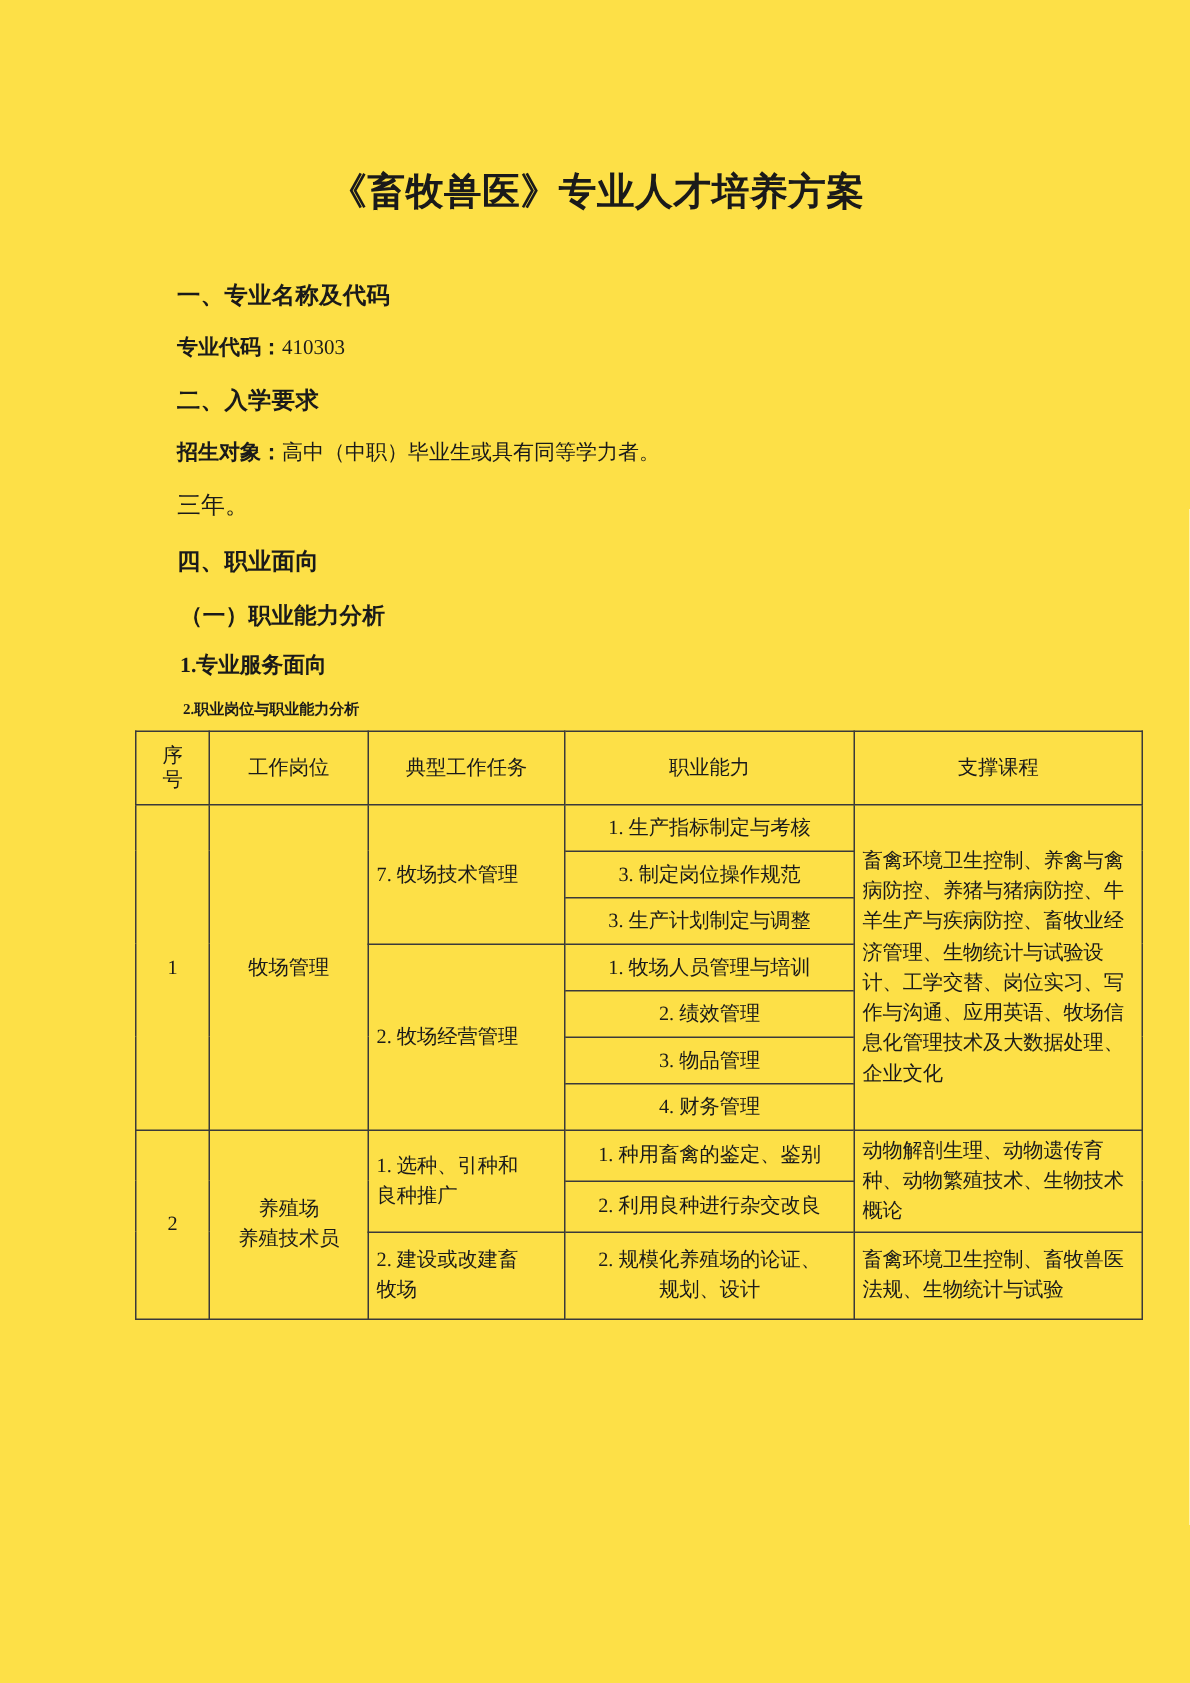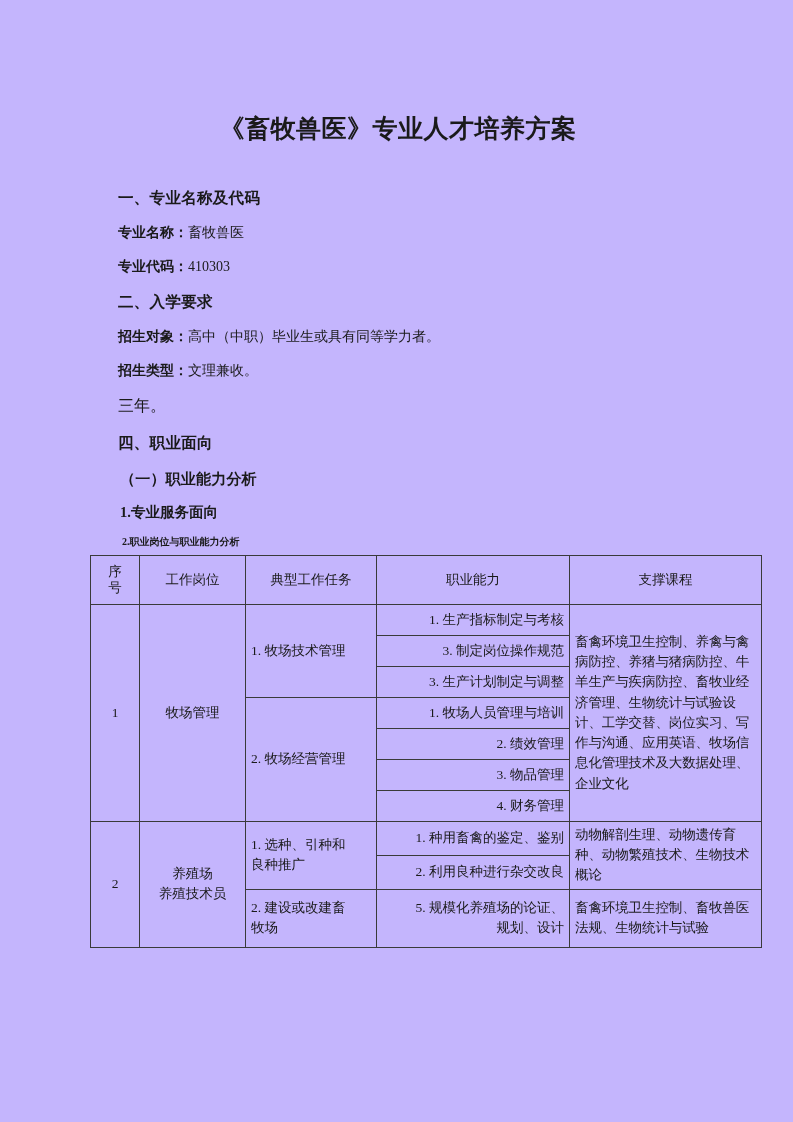--- a/index.html
+++ b/index.html
@@ -13,21 +13,21 @@
     position: relative;
     font-family: "Liberation Serif", "DejaVu Serif", serif;
     color: #1a1a1a;
     overflow: hidden;
   }
   .page {
     position: absolute;
     left: 0; top: 0;
     width: 793px;
     height: 1122px;
-    background: #c4b5fd;
+    background: #fde047;
   }
   .content {
     position: absolute;
     left: 88px;
     top: 112px;
     width: 620px;
   }
 
   
   .doc-title {
@@ -124,21 +124,21 @@
     vertical-align: middle;
     font-family: "Liberation Serif", "DejaVu Serif", serif;
   }
   table.job-table th {
     text-align: center;
     height: 42px;
   }
   .c-seq   { width: 38px;  text-align: center; }
   .c-post  { width: 95px;  text-align: center; }
   .c-task  { width: 120px; text-align: left; padding-left: 10px; }
-  .c-abil  { width: 182px; text-align: right; padding-left: 12px; }
+  .c-abil  { width: 182px; text-align: center; padding-left: 12px; }
   .c-course{ width: 181px; text-align: left; padding-left: 10px; }
 
   .th-seq-inner {
     line-height: 1.2;
     font-size: 13.5px;
   }
   .row-sub { height: 31px; }
   .cell-multiline { line-height: 1.55; }
   .course-cell {
     line-height: 1.62;
@@ -155,37 +155,31 @@
 </head>
 <body>
 
 <div class="page">
   <div class="content">
 
     <h1 class="doc-title">《畜牧兽医》专业人才培养方案</h1>
 
     <div class="h1">一、专业名称及代码</div>
 
-    <div class="field">
-      <span class="lbl">专业名称：</span><span class="val">畜牧兽医</span>
-    </div>
 
     <div class="field">
       <span class="lbl">专业代码：</span><span class="val">410303</span>
     </div>
 
     <div class="h1">二、入学要求</div>
 
     <div class="field">
       <span class="lbl">招生对象：</span><span class="val">高中（中职）毕业生或具有同等学力者。</span>
     </div>
 
-    <div class="field">
-      <span class="lbl">招生类型：</span><span class="val">文理兼收。</span>
-    </div>
 
 
     <div class="plain">三年。</div>
 
     <div class="h1">四、职业面向</div>
 
     <div class="h2">（一）职业能力分析</div>
 
     <div class="h3">1.专业服务面向</div>
 
@@ -204,21 +198,21 @@
             <th class="c-task" style="text-align:center">典型工作任务</th>
             <th class="c-abil" style="text-align:center">职业能力</th>
             <th class="c-course" style="text-align:center">支撑课程</th>
           </tr>
         </thead>
         <tbody>
 
           <tr class="row-sub">
             <td class="c-seq" rowspan="7">1</td>
             <td class="c-post" rowspan="7">牧场管理</td>
-            <td class="c-task task-cell" rowspan="3">1. 牧场技术管理</td>
+            <td class="c-task task-cell" rowspan="3">7. 牧场技术管理</td>
             <td class="c-abil abil-cell">1. 生产指标制定与考核</td>
             <td class="c-course course-cell" rowspan="7">畜禽环境卫生控制、养禽与禽病防控、养猪与猪病防控、牛羊生产与疾病防控、畜牧业经济管理、生物统计与试验设计、工学交替、岗位实习、写作与沟通、应用英语、牧场信息化管理技术及大数据处理、企业文化</td>
           </tr>
           <tr class="row-sub">
             <td class="c-abil abil-cell">3. 制定岗位操作规范</td>
           </tr>
           <tr class="row-sub">
             <td class="c-abil abil-cell">3. 生产计划制定与调整</td>
           </tr>
           <tr class="row-sub">
@@ -250,21 +244,21 @@
           </tr>
           <tr class="row-sub">
             <td class="c-abil abil-cell">2. 利用良种进行杂交改良</td>
           </tr>
           <tr style="height:58px">
             <td class="c-task task-cell">
               <div>2. 建设或改建畜</div>
               <div>牧场</div>
             </td>
             <td class="c-abil abil-cell">
-              <div>5. 规模化养殖场的论证、</div>
+              <div>2. 规模化养殖场的论证、</div>
               <div>规划、设计</div>
             </td>
             <td class="c-course course-cell">畜禽环境卫生控制、畜牧兽医法规、生物统计与试验</td>
           </tr>
 
         </tbody>
       </table>
     </div>
 
   </div>

